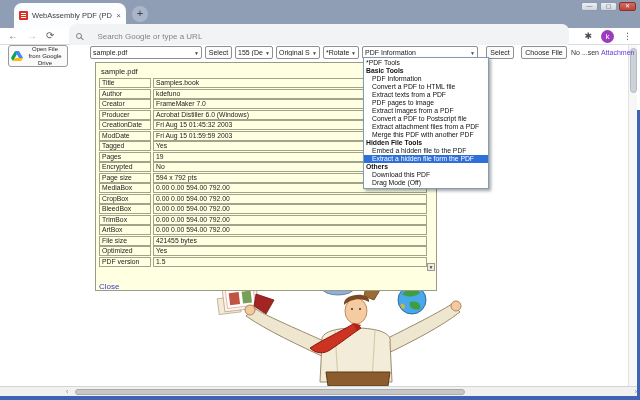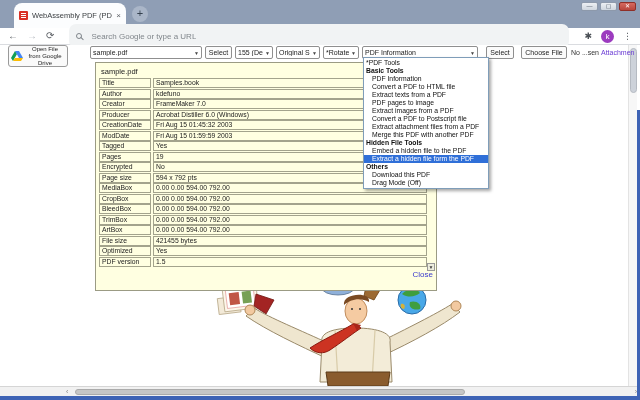--- a/index.html
+++ b/index.html
@@ -20,21 +20,21 @@
   .win-controls{position:absolute;right:4px;top:2px;display:flex;gap:2px;}
   .win-btn{width:17px;height:9px;border:1px solid #8d99ab;border-radius:2px;
        background:linear-gradient(#eceff3,#cfd6df);font-size:6px;line-height:7px;text-align:center;color:#45505e;}
   .win-btn.close{background:linear-gradient(#d56a60,#b8453c);border-color:#8f2f28;color:#fff;}
 
   .omnibox-row{position:absolute;left:0;top:28px;width:640px;height:17px;background:#fff;
        border-bottom:1px solid #dadce0;display:flex;align-items:center;padding:0 8px;gap:9px;}
   .nav-ic{font-size:10px;color:#5f6368;line-height:10px;}
   .nav-ic.fwd{color:#b6bac0;}
   .omnibox{flex:1;height:13px;background:#f1f3f4;border-radius:7px;display:flex;align-items:center;
-       padding:12px 7px;gap:9px;margin:0 6px;}
+       padding:12px 7px;gap:15px;margin:0 6px;}
   .mag{width:6px;height:6px;border:1px solid #80868b;border-radius:50%;position:relative;flex:0 0 auto;}
   .mag::after{content:"";position:absolute;width:4px;height:1px;background:#80868b;
        transform:rotate(45deg);right:-3px;bottom:-1px;}
   .omni-text{font-size:8px;color:#80868b;white-space:nowrap;overflow:hidden;}
   .ext-ic{font-size:9px;color:#4a4f55;}
   .avatar{width:13px;height:13px;border-radius:50%;background:var(--avatar-purple,#9c3bbf);
        color:#fff;font-size:8px;line-height:13px;text-align:center;}
   .kebab{font-size:9px;color:#5f6368;letter-spacing:0;}
 
   
@@ -67,21 +67,21 @@
   .info-panel{position:absolute;left:95px;top:17px;width:342px;height:229px;background:var(--panel-yellow,#ffffe1);
        border:1px solid #9b9b84;z-index:4;padding:3px 3px 2px 3px;}
   .panel-filename{font-size:7.5px;color:#222;margin:1px 0 2px 2px;height:9px;}
   .info-row{display:flex;gap:2px;height:10.5px;margin-bottom:0;}
   .info-label,.info-value{border:1px solid #a3a38c;background:var(--panel-yellow,#ffffe1);
        font-size:6.8px;line-height:8px;color:#222;padding:0 2px;height:10px;white-space:nowrap;overflow:hidden;}
   .info-label{width:52px;flex:0 0 auto;}
   .info-value{flex:1;margin-right:6px;}
   .panel-scroll-down{position:absolute;right:1px;top:200px;width:8px;height:8px;border:1px solid #999;
        background:#ededdd;font-size:5px;line-height:7px;text-align:center;color:#444;}
-  .close-link{text-align:right;font-size:8px;color:var(--link-blue,#3a3acd);margin-top:3px;}
+  .close-link{text-align:left;font-size:8px;color:var(--link-blue,#3a3acd);margin-top:15px;}
 
   
   .menu{position:absolute;left:363px;top:12px;width:126px;background:#fff;border:1px solid #7f9db9;
        box-shadow:2px 2px 3px rgba(0,0,0,.35);z-index:6;padding:1px 0;}
   .mi{font-size:6.8px;line-height:8px;color:#111;padding:0 2px;white-space:nowrap;overflow:hidden;}
   .mi.group{font-weight:bold;}
   .mi.item{padding-left:8px;}
   .mi.sel{background:var(--selection-blue,#2f6fd8);color:#fff;}
 
   

